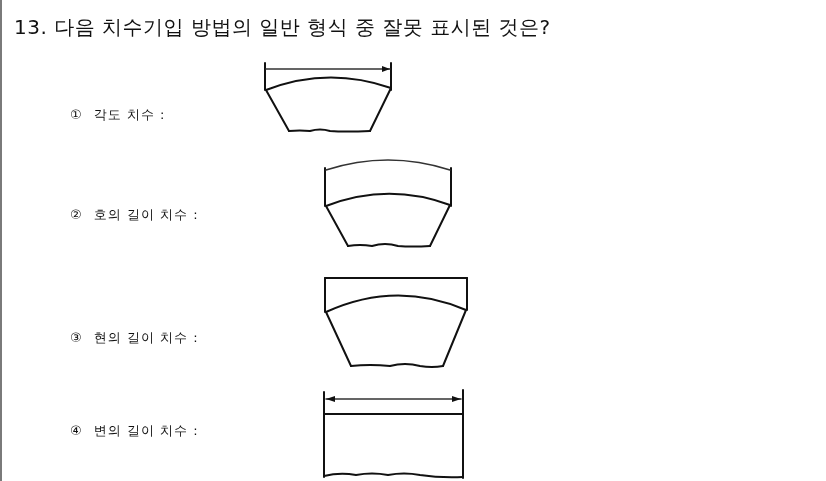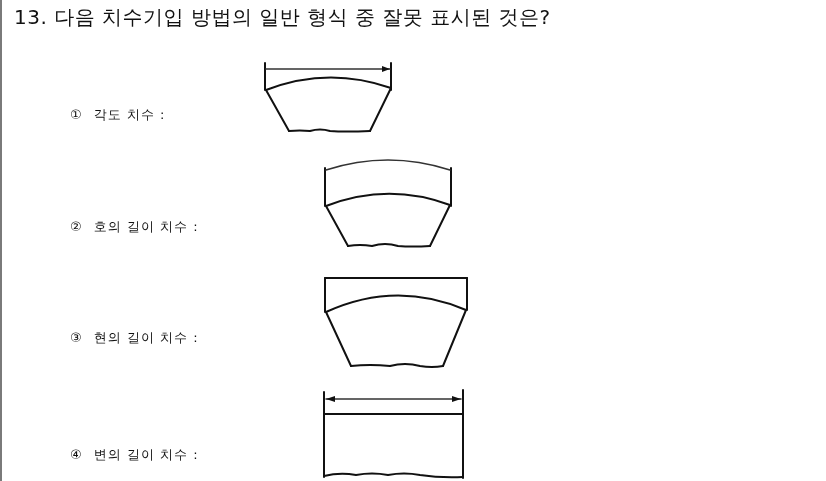--- a/index.html
+++ b/index.html
@@ -1,19 +1,19 @@
 <!DOCTYPE html>
 <html><head>
 <meta charset="utf-8">
 <style>
   html, body { margin:0; padding:0; background:#ffffff; }
   body { width:826px; height:481px; position:relative; overflow:hidden;
          font-family:"DejaVu Sans", "Liberation Sans", sans-serif; color:#111; }
   .left-border { position:absolute; left:0; top:0; width:2px; height:481px; background:#7a7a7a; }
-  .title { position:absolute; left:14px; top:4px; font-size:20px; letter-spacing:0.5px; white-space:nowrap; }
+  .title { position:absolute; left:14px; top:14px; font-size:20px; letter-spacing:0.5px; white-space:nowrap; }
   .option { position:absolute; left:70px; font-size:13px; letter-spacing:1px; white-space:nowrap; }
   .option .num { margin-right:6px; }
   svg.fig { position:absolute; left:0; top:0; }
   svg.fig path, svg.fig line, svg.fig polyline { fill:none; stroke:#111; stroke-width:2; stroke-linecap:round; stroke-linejoin:round; }
   svg.fig .thin { stroke-width:1.6; stroke:#333; }
   svg.fig .arrow { fill:#111; stroke:none; }
 </style>
 </head>
 <body>
 
@@ -21,29 +21,29 @@
 
 <div class="title">
   <span>13.</span>
   <span>다음 치수기입 방법의 일반 형식 중 잘못 표시된 것은?</span>
 </div>
 
 <div class="option" style="top:106px;">
   <span class="num">①</span>
   <span>각도 치수 :</span>
 </div>
-<div class="option" style="top:218px;">
+<div class="option" style="top:206px;">
   <span class="num">②</span>
   <span>호의 길이 치수 :</span>
 </div>
 <div class="option" style="top:329px;">
   <span class="num">③</span>
   <span>현의 길이 치수 :</span>
 </div>
-<div class="option" style="top:422px;margin-top:24px;">
+<div class="option" style="top:422px;">
   <span class="num">④</span>
   <span>변의 길이 치수 :</span>
 </div>
 
 <svg class="fig" width="826" height="481" viewBox="0 0 826 481">
 
   <g>
     <line x1="265" y1="63" x2="265" y2="90"></line>
     <line x1="391" y1="63" x2="391" y2="90"></line>
     <line class="thin" x1="266" y1="69" x2="390" y2="69"></line>

